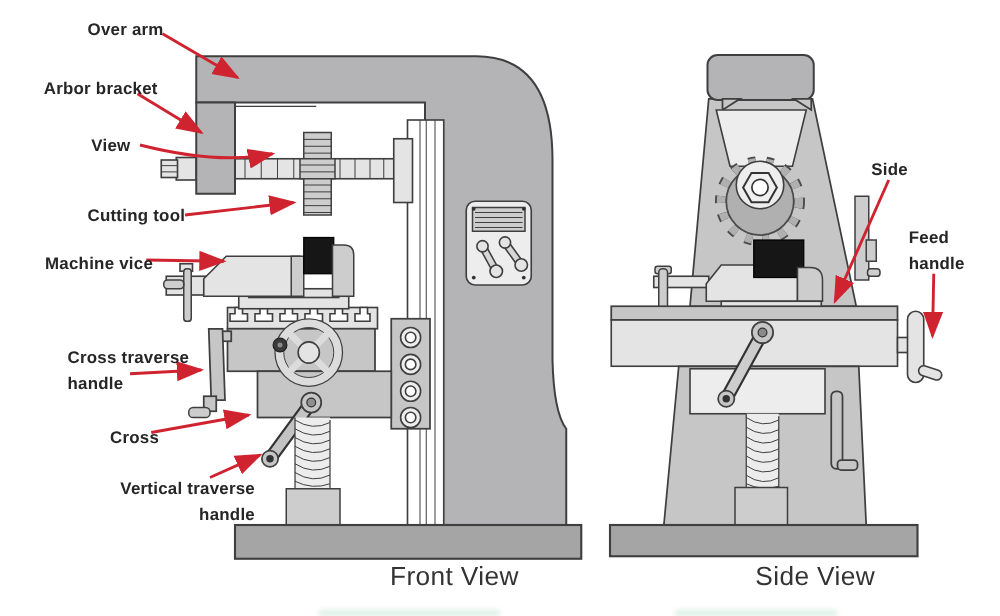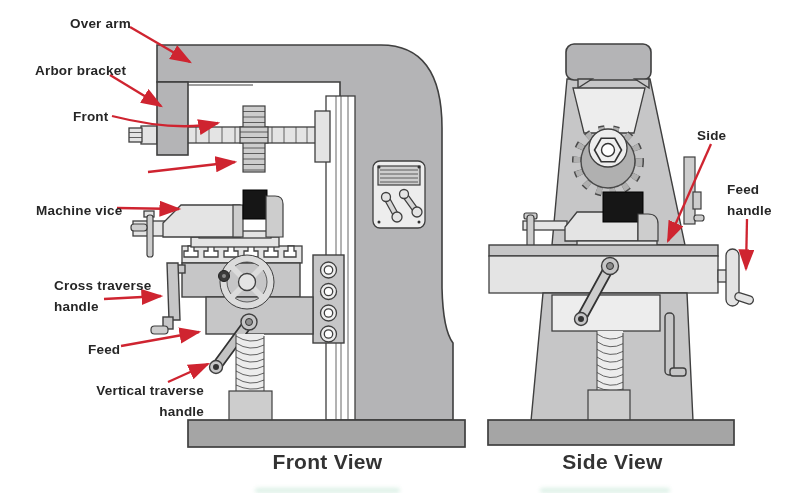--- a/index.html
+++ b/index.html
@@ -1,20 +1,20 @@
 <!DOCTYPE html>
 <html style="--background: #ffffff; --outline: #3f3f3f; --arrow-red: #cf2430; --label-text: #262626; --caption-text: #333333; --frame-gray: #b4b4b6; --part-gray: #c6c6c7; --part-light: #e4e4e4; --panel-light: #ededed; --base-gray: #a5a5a5; --black-part: #161616;"><head>
 <meta charset="utf-8">
 <style>
   html,body{margin:0;padding:0;background:#fff;}
   .stage{position:relative;width:800px;height:493px;background:var(--background,#fff);
          overflow:hidden;font-family:"Liberation Sans",sans-serif;border-radius:19px;}
   .lbl{position:absolute;font-weight:700;font-size:13.5px;line-height:21px;
        color:var(--label-text,#262626);letter-spacing:.2px;white-space:normal;}
-  .cap{position:absolute;font-weight:700;font-size:21px;text-align:center;
+  .cap{position:absolute;font-weight:400;font-size:21px;text-align:right;
        color:var(--caption-text,#333);letter-spacing:.3px;}
   svg{position:absolute;left:0;top:0;}
   .cFrame{fill:var(--frame-gray);stroke:var(--outline);stroke-width:1.6;}
   .cPart{fill:var(--part-gray);stroke:var(--outline);stroke-width:1.4;}
   .cLight{fill:var(--part-light);stroke:var(--outline);stroke-width:1.3;}
   .cPanel{fill:var(--panel-light);stroke:var(--outline);stroke-width:1.3;}
   .cMid{fill:#cdcdcd;stroke:var(--outline);stroke-width:1.2;}
   .cBase{fill:var(--base-gray);stroke:var(--outline);stroke-width:1.7;}
   .cBlack{fill:var(--black-part);stroke:#000;stroke-width:1;}
   .cWhite{fill:#fff;stroke:var(--outline);stroke-width:1.3;}
@@ -248,24 +248,25 @@
     <path class="arrow" d="M104,299 L161,296"></path>
     <path class="arrow" d="M121,346 L199,332"></path>
     <path class="arrow" d="M168,382 L208,364"></path>
     <path class="arrow" d="M711,144 L668,241"></path>
     <path class="arrow" d="M747,219 L746,269"></path>
   </g>
 </svg>
 
   <div class="lbl" style="left:70px;top:13px;">Over arm</div>
   <div class="lbl" style="left:35px;top:60px;">Arbor bracket</div>
-  <div class="lbl" style="left:73px;top:106px;">Front</div>
+  <div class="lbl" style="left:73px;top:106px;">View</div>
+  <div class="lbl" style="left:70px;top:162px;">Cutting tool</div>
   <div class="lbl" style="left:54px;top:275px;width:98px;">Cross traverse handle</div>
   <div class="lbl" style="left:36px;top:200px;">Machine vice</div>
-  <div class="lbl" style="left:88px;top:339px;">Feed</div>
+  <div class="lbl" style="left:88px;top:339px;">Cross</div>
   <div class="lbl" style="left:94px;top:380px;width:110px;text-align:right;">Vertical traverse handle</div>
   <div class="lbl" style="left:697px;top:125px;">Side</div>
   <div class="lbl" style="left:727px;top:179px;width:54px;">Feed handle</div>
 
   <div class="cap" style="left:240px;top:450px;width:175px;">Front View</div>
   <div class="cap" style="left:525px;top:450px;width:175px;">Side View</div>
 
   <div class="smudge" style="left:255px;top:488px;width:145px;background:#bfe4d2;"></div>
   <div class="smudge" style="left:540px;top:488px;width:130px;background:#bfe4d2;"></div>
 </div>

